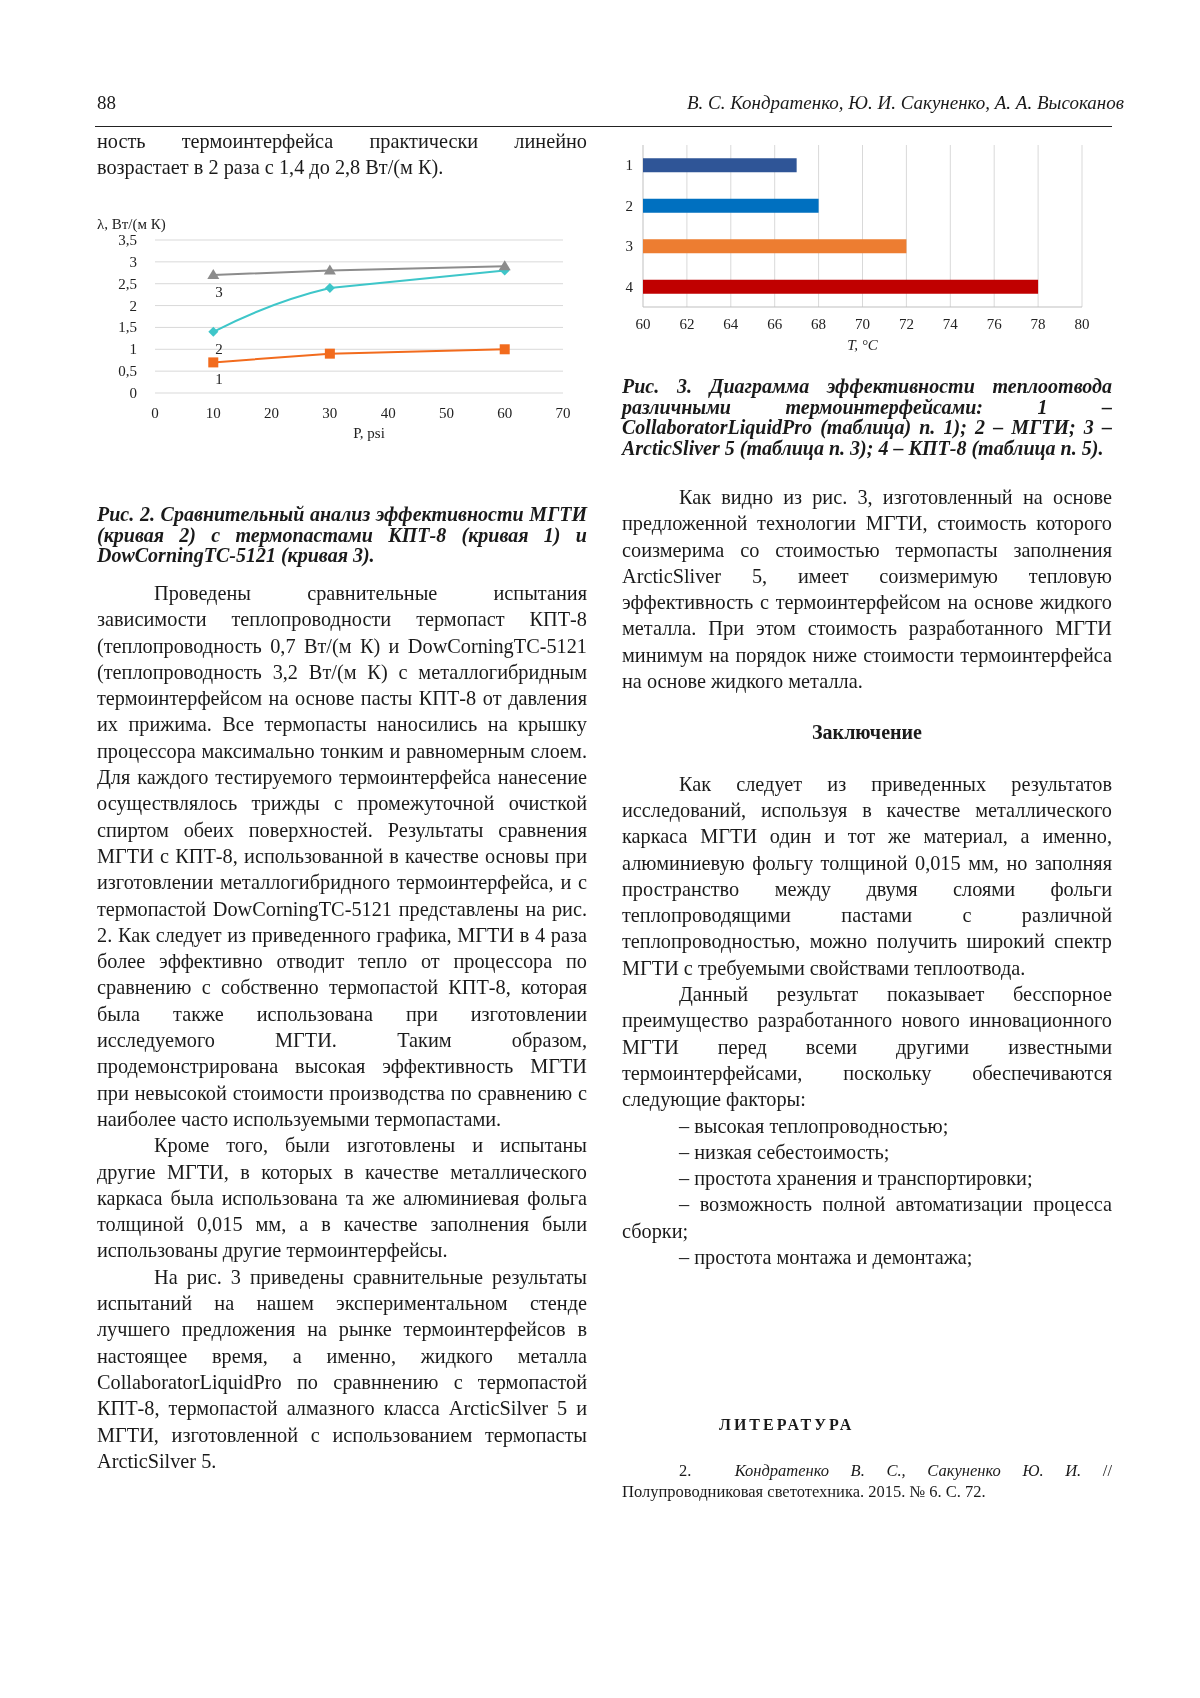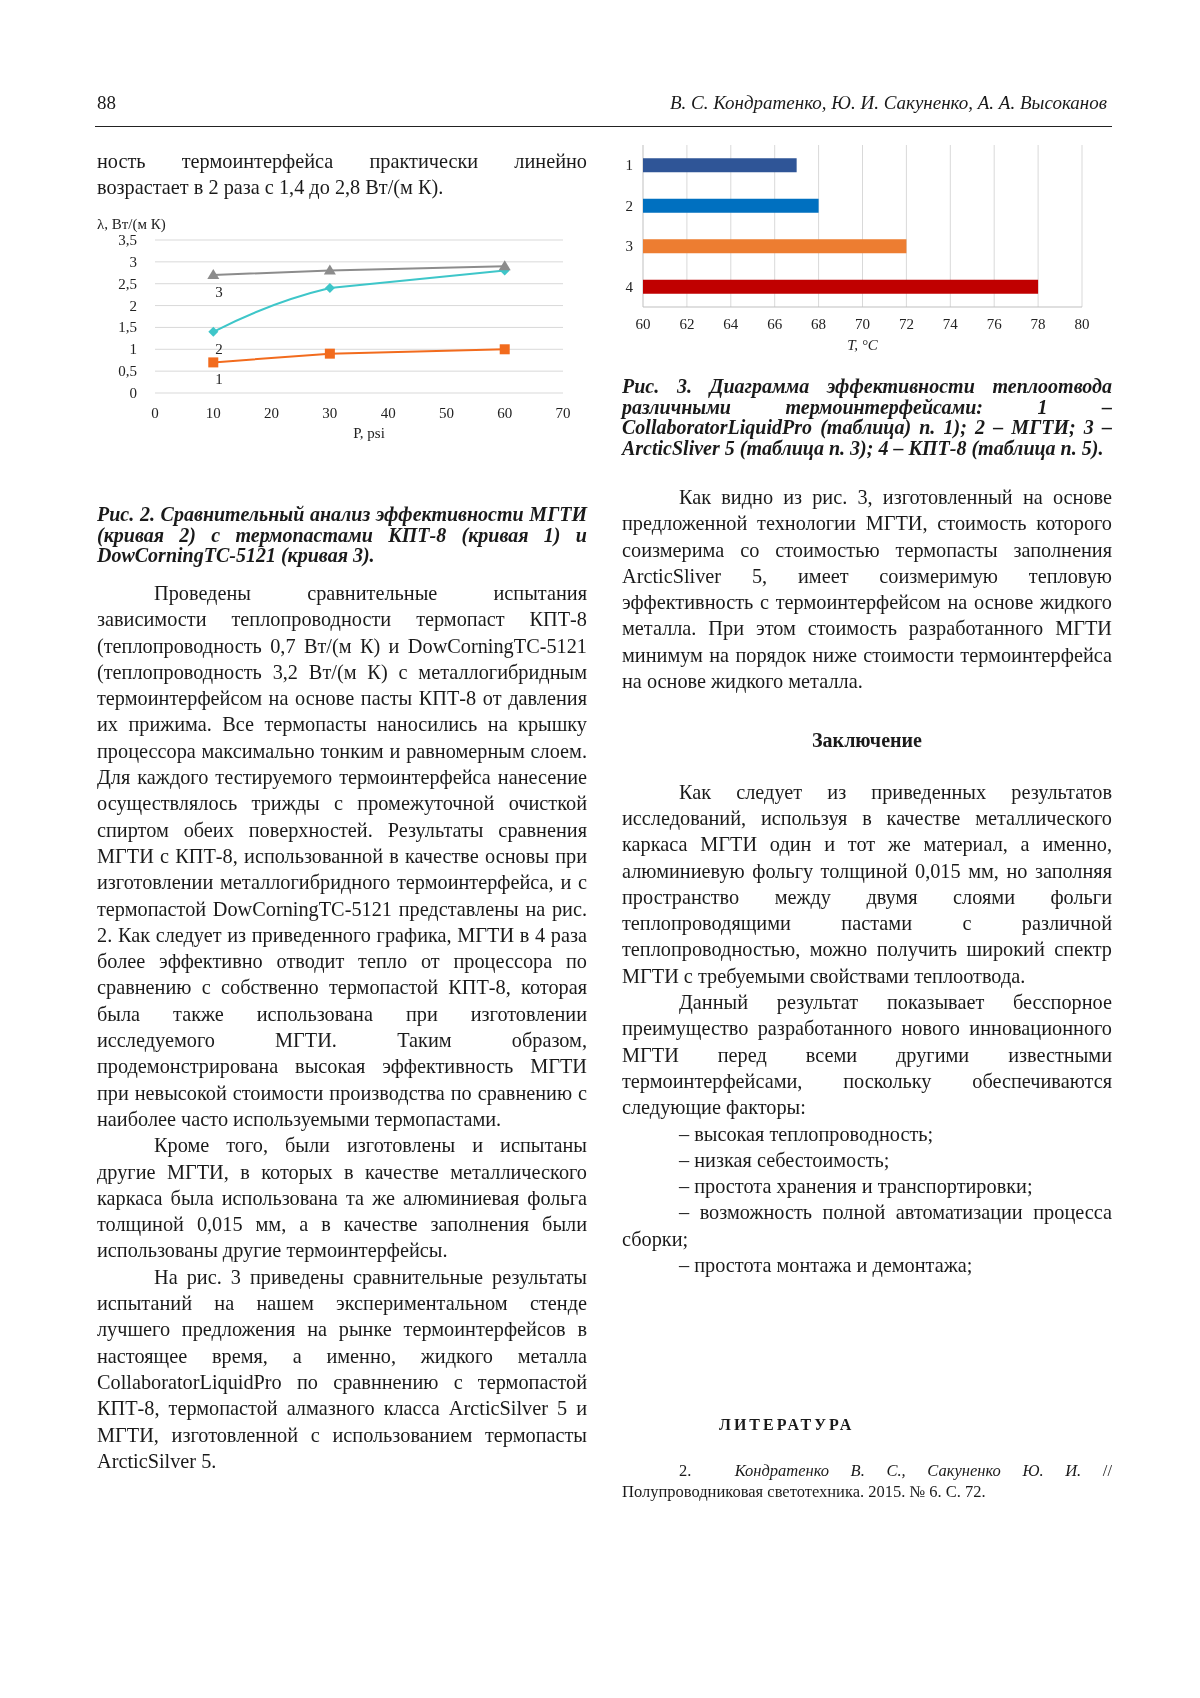--- a/index.html
+++ b/index.html
@@ -1,19 +1,19 @@
 <!DOCTYPE html>
 <html><head>
 <meta charset="utf-8">
 <style>
   html, body { margin: 0; padding: 0; background: #fff; }
   body { width: 1200px; height: 1698px; position: relative; font-family: "Liberation Serif", serif; color: #1a1a1a; }
   .abs { position: absolute; }
   .page-num { left: 97px; top: 92px; font-size: 19px; }
-  .running-head { right: 93px; top: 92px; font-size: 19px; font-style: italic; }
+  .running-head { right: 76px; top: 92px; font-size: 19px; font-style: italic; }
   .rule { left: 95px; top: 126px; width: 1017px; height: 1px; background: #222; }
   .col { font-size: 20.3px; line-height: 26.3px; text-align: justify; }
   .col p { margin: 0; }
   .col .indent { text-indent: 57px; }
   .left-col { left: 97px; width: 490px; }
   .right-col { left: 622px; width: 490px; }
   .caption { font-size: 20px; line-height: 20.5px; font-weight: bold; font-style: italic; text-align: justify; }
   .heading { font-weight: bold; text-align: center; font-size: 20px; }
   .lit { font-weight: bold; font-size: 16px; letter-spacing: 3px; }
   .refs { font-size: 16.5px; line-height: 21px; text-align: justify; }
@@ -22,21 +22,21 @@
   .bullet { text-indent: 57px; }
   svg text { font-family: "Liberation Serif", serif; }
 </style>
 </head>
 <body>
 
 <div class="abs page-num">88</div>
 <div class="abs running-head">В. С. Кондратенко, Ю. И. Сакуненко, А. А. Высоканов</div>
 <div class="abs rule"></div>
 
-<div class="abs col left-col" style="top:148px;">
+<div class="abs col left-col" style="top:128px;">
   <p>ность термоинтерфейса практически линейно возрастает в 2 раза с 1,4 до 2,8 Вт/(м К).</p>
 </div>
 
 <svg class="abs" id="chart1" style="left:95px; top:210px;" width="500" height="250">
     <text x="2" y="19" font-size="15" fill="#222">λ, Вт/(м К)</text>
     <line x1="60" x2="468" y1="183" y2="183" stroke="#d9d9d9" stroke-width="1"></line>
     <text x="42" y="188" font-size="15" text-anchor="end" fill="#222">0</text>
     <line x1="60" x2="468" y1="161.14285714285714" y2="161.14285714285714" stroke="#d9d9d9" stroke-width="1"></line>
     <text x="42" y="166.14285714285714" font-size="15" text-anchor="end" fill="#222">0,5</text>
     <line x1="60" x2="468" y1="139.28571428571428" y2="139.28571428571428" stroke="#d9d9d9" stroke-width="1"></line>
@@ -117,24 +117,24 @@
     <rect x="38" y="99.25" width="263.4" height="14" fill="#ed7d31"></rect>
     <text x="28" y="111.25" font-size="15" text-anchor="end" fill="#222">3</text>
     <rect x="38" y="139.75" width="395.1" height="14" fill="#c00000"></rect>
     <text x="28" y="151.75" font-size="15" text-anchor="end" fill="#222">4</text>
   </svg>
 
 <div class="abs caption" style="left:622px; top:376px; width:490px;">Рис. 3. Диаграмма эффективности теплоотвода различными термоинтерфейсами: 1 – CollaboratorLiquidPro (таблица) п. 1); 2 – МГТИ; 3 – ArcticSliver 5 (таблица п. 3); 4 – КПТ-8 (таблица п. 5).</div>
 
 <div class="abs col right-col" style="top:484px;">
   <p class="indent">Как видно из рис. 3, изготовленный на основе предложенной технологии МГТИ, стоимость которого соизмерима со стоимостью термопасты заполнения ArcticSliver 5, имеет соизмеримую тепловую эффективность с термоинтерфейсом на основе жидкого металла. При этом стоимость разработанного МГТИ минимум на порядок ниже стоимости термоинтерфейса на основе жидкого металла.</p>
-  <p class="heading" style="margin-top:33px; margin-bottom:25px;">Заключение</p>
+  <p class="heading" style="margin-top:25px; margin-bottom:25px;">Заключение</p>
   <p class="indent">Как следует из приведенных результатов исследований, используя в качестве металлического каркаса МГТИ один и тот же материал, а именно, алюминиевую фольгу толщиной 0,015 мм, но заполняя пространство между двумя слоями фольги теплопроводящими пастами с различной теплопроводностью, можно получить широкий спектр МГТИ с требуемыми свойствами теплоотвода.</p>
   <p class="indent">Данный результат показывает бесспорное преимущество разработанного нового инновационного МГТИ перед всеми другими известными термоинтерфейсами, поскольку обеспечиваются следующие факторы:</p>
-  <p class="bullet">–  высокая теплопроводность;</p>
+  <p class="bullet">–  высокая теплопроводностью;</p>
   <p class="bullet">–  низкая себестоимость;</p>
   <p class="bullet">–  простота хранения и транспортировки;</p>
   <p class="bullet">–  возможность полной автоматизации процесса сборки;</p>
   <p class="bullet">–  простота монтажа и демонтажа;</p>
 </div>
 
 <div class="abs lit" style="left:679px; top:1416px;margin-left:40px;">ЛИТЕРАТУРА</div>
 
 <div class="abs refs" style="left:622px; top:1460px; width:490px;">
   <p><span>2.</span>&nbsp; <i>Кондратенко В. С., Сакуненко Ю. И.</i><span> // Полупроводниковая светотехника. 2015. № 6. С. 72.</span></p>

